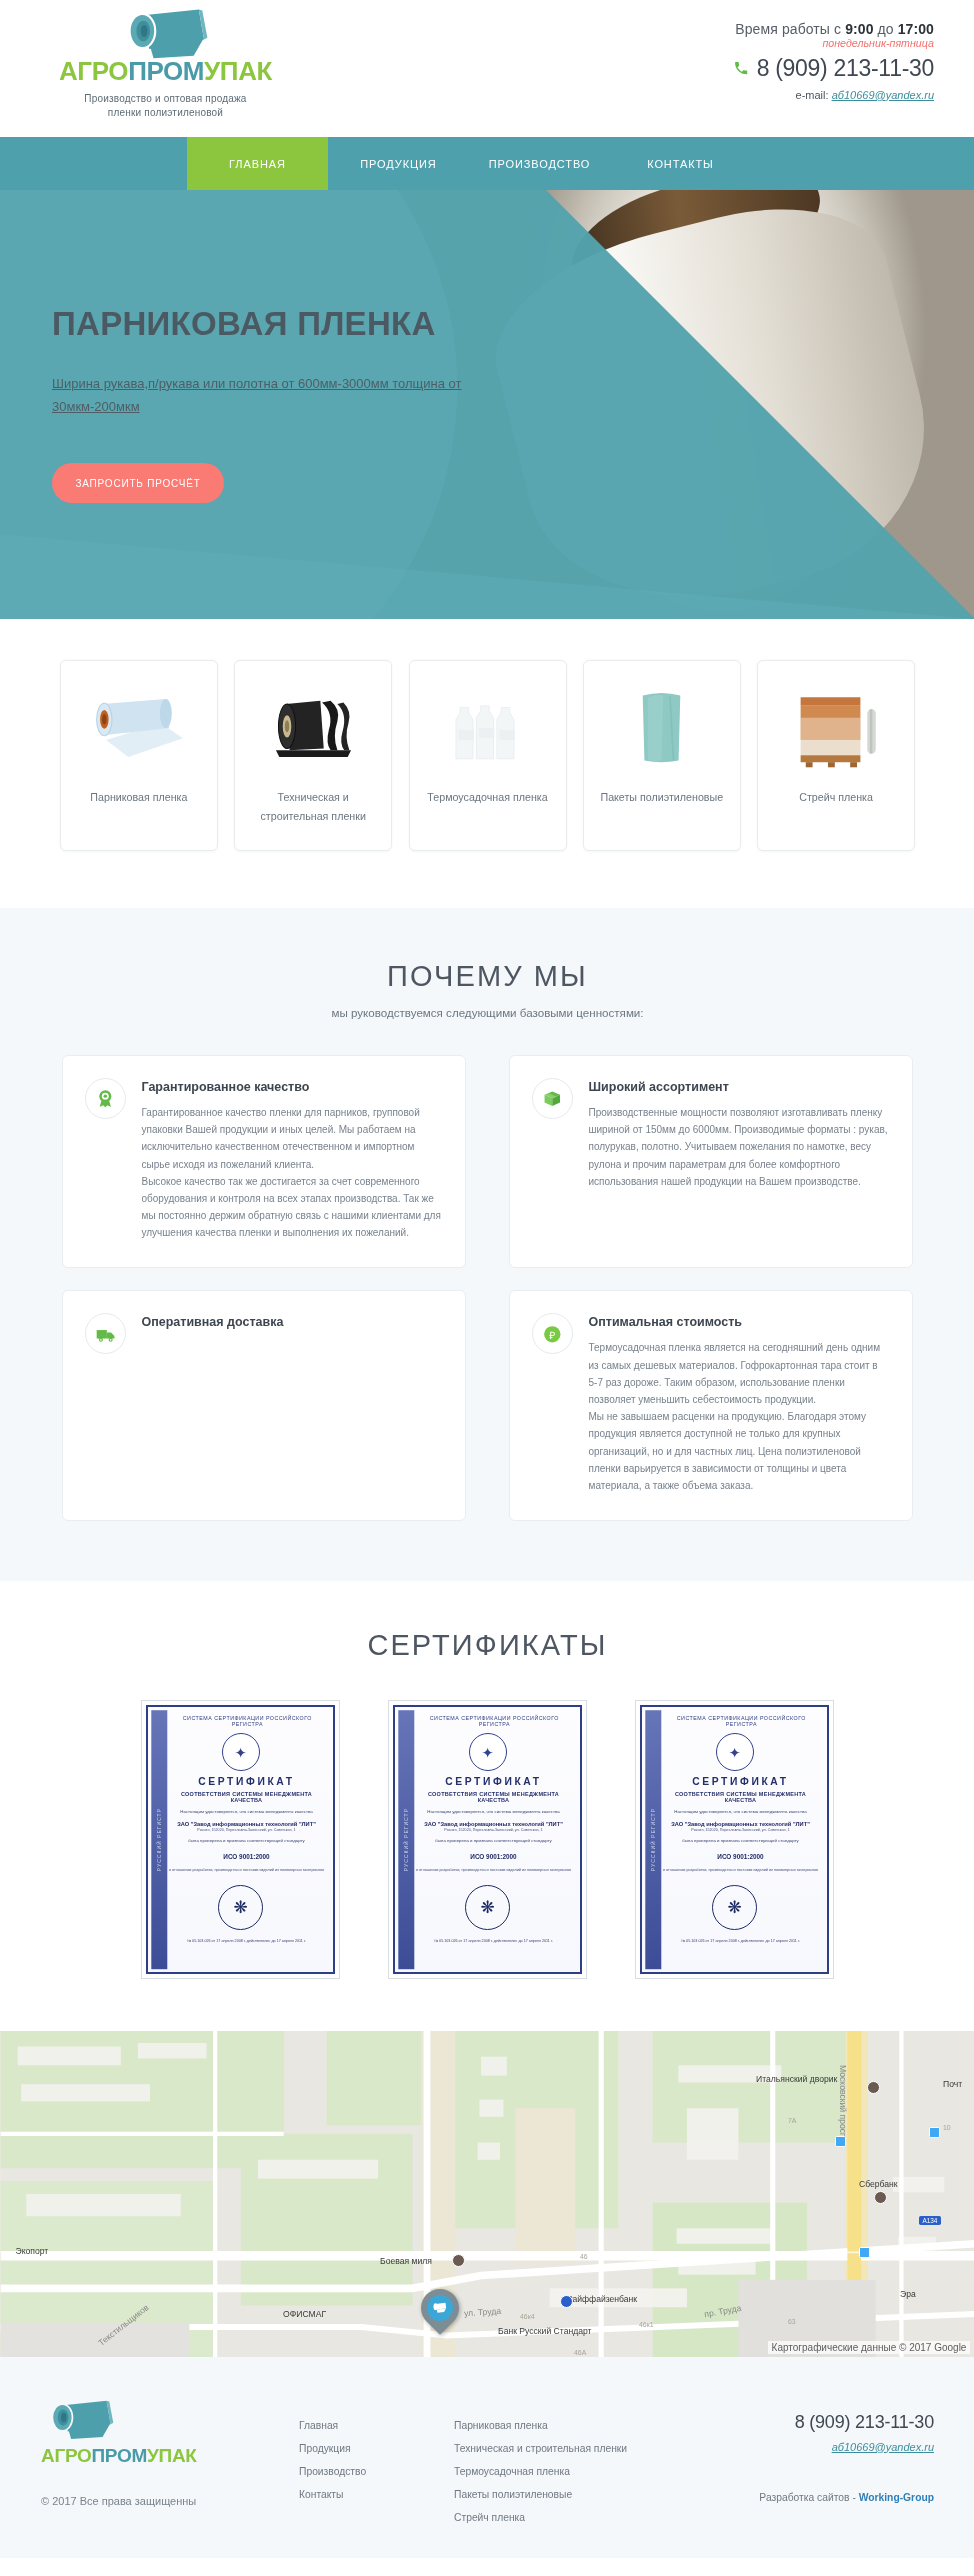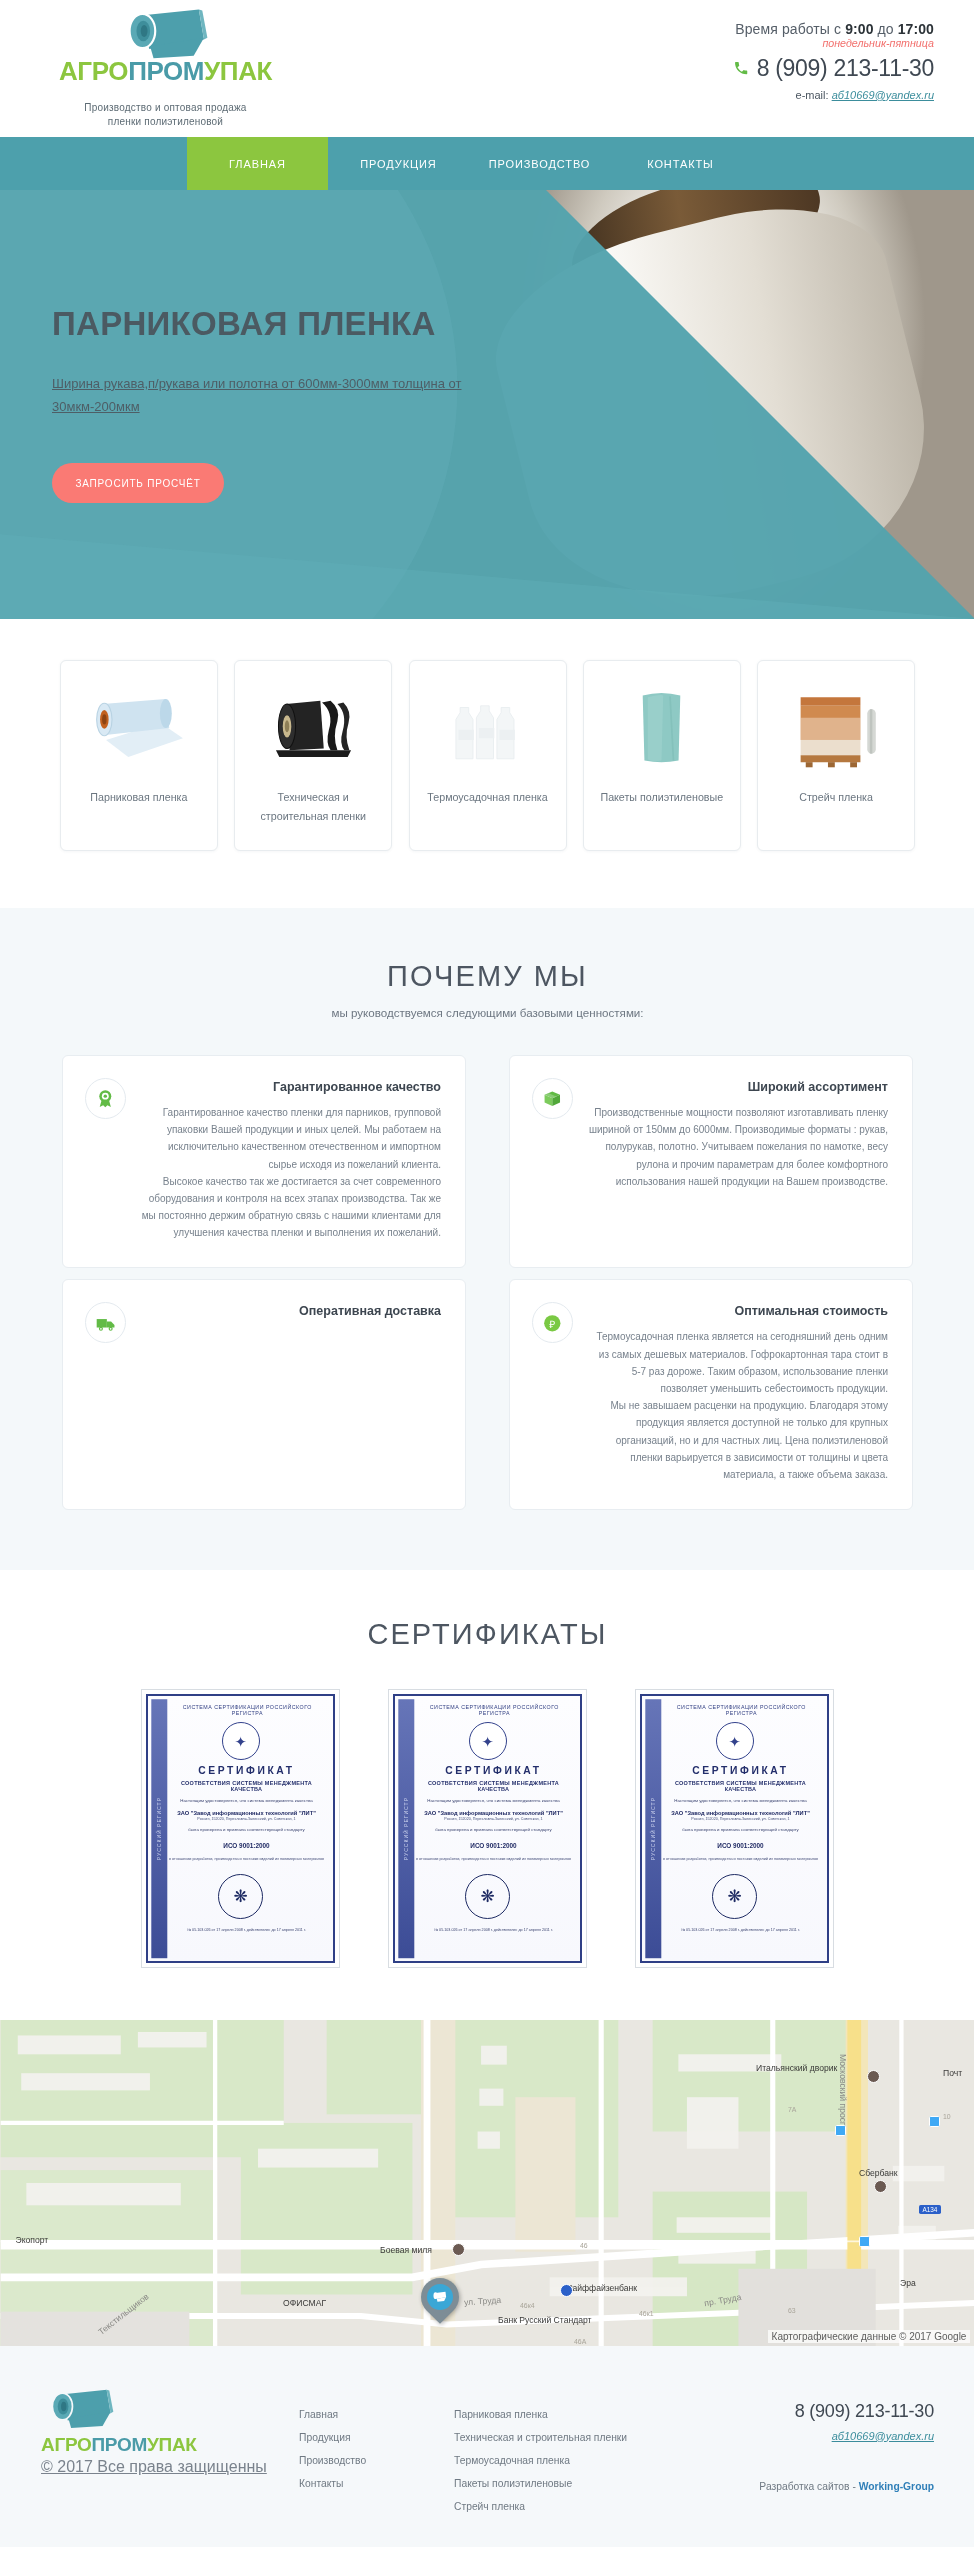--- a/index.html
+++ b/index.html
@@ -33,21 +33,21 @@
     line-height: 1;
     margin-top: -1.7px;
     white-space: nowrap;
   }
   .lw-g { color: #8cc63f; }
   .lw-b { color: #4a9ba8; }
   .logo-tag {
     font-size: 10px;
     color: #5d6b74;
     line-height: 1.35;
-    margin-top: 17px;
+    margin-top: 8px;
     letter-spacing: 0.2px;
   }
   .contact-block {
     position: absolute;
     right: 41px;
     top: 20.6px;
     text-align: right;
   }
   .hours {
     font-size: 14px;
@@ -252,23 +252,22 @@
     text-align: center;
     font-size: 11.6px;
     color: #6d7782;
     margin-top: 13px;
   }
   .why-grid {
     margin: 36px auto 0;
     width: 850px;
     display: grid;
     grid-template-columns: 404px 404px;
-    gap: 11px 43px;
+    gap: 22px 43px;
     justify-content: center;
-    text-align: right;
   }
   .why-card {
     background: #ffffff;
     border: 0.9px solid #e8edf1;
     border-radius: 6px;
     padding: 22px 24px 26px 22px;
     display: flex;
     gap: 15.5px;
     align-items: flex-start;
   }
@@ -510,24 +509,23 @@
   .f-logo-col { width: 258px; }
   .f-logo-word {
     font-size: 19px;
     font-weight: bold;
     letter-spacing: -0.3px;
     line-height: 1;
     margin-top: 1.7px;
     white-space: nowrap;
   }
   .f-copy {
-    margin-top: 4px;
-    font-size: 16px;
+    margin-top: 30px;
+    font-size: 11px;
     color: #7a838d;
-    text-decoration: underline;
   }
   .f-nav-col { width: 155px; padding-top: 15.5px; }
   .f-prod-col { width: 249px; padding-top: 15.5px; }
   .f-link {
     display: block;
     font-size: 10.3px;
     color: #6f7983;
     line-height: 2.25;
     text-decoration: none;
     cursor: pointer;

